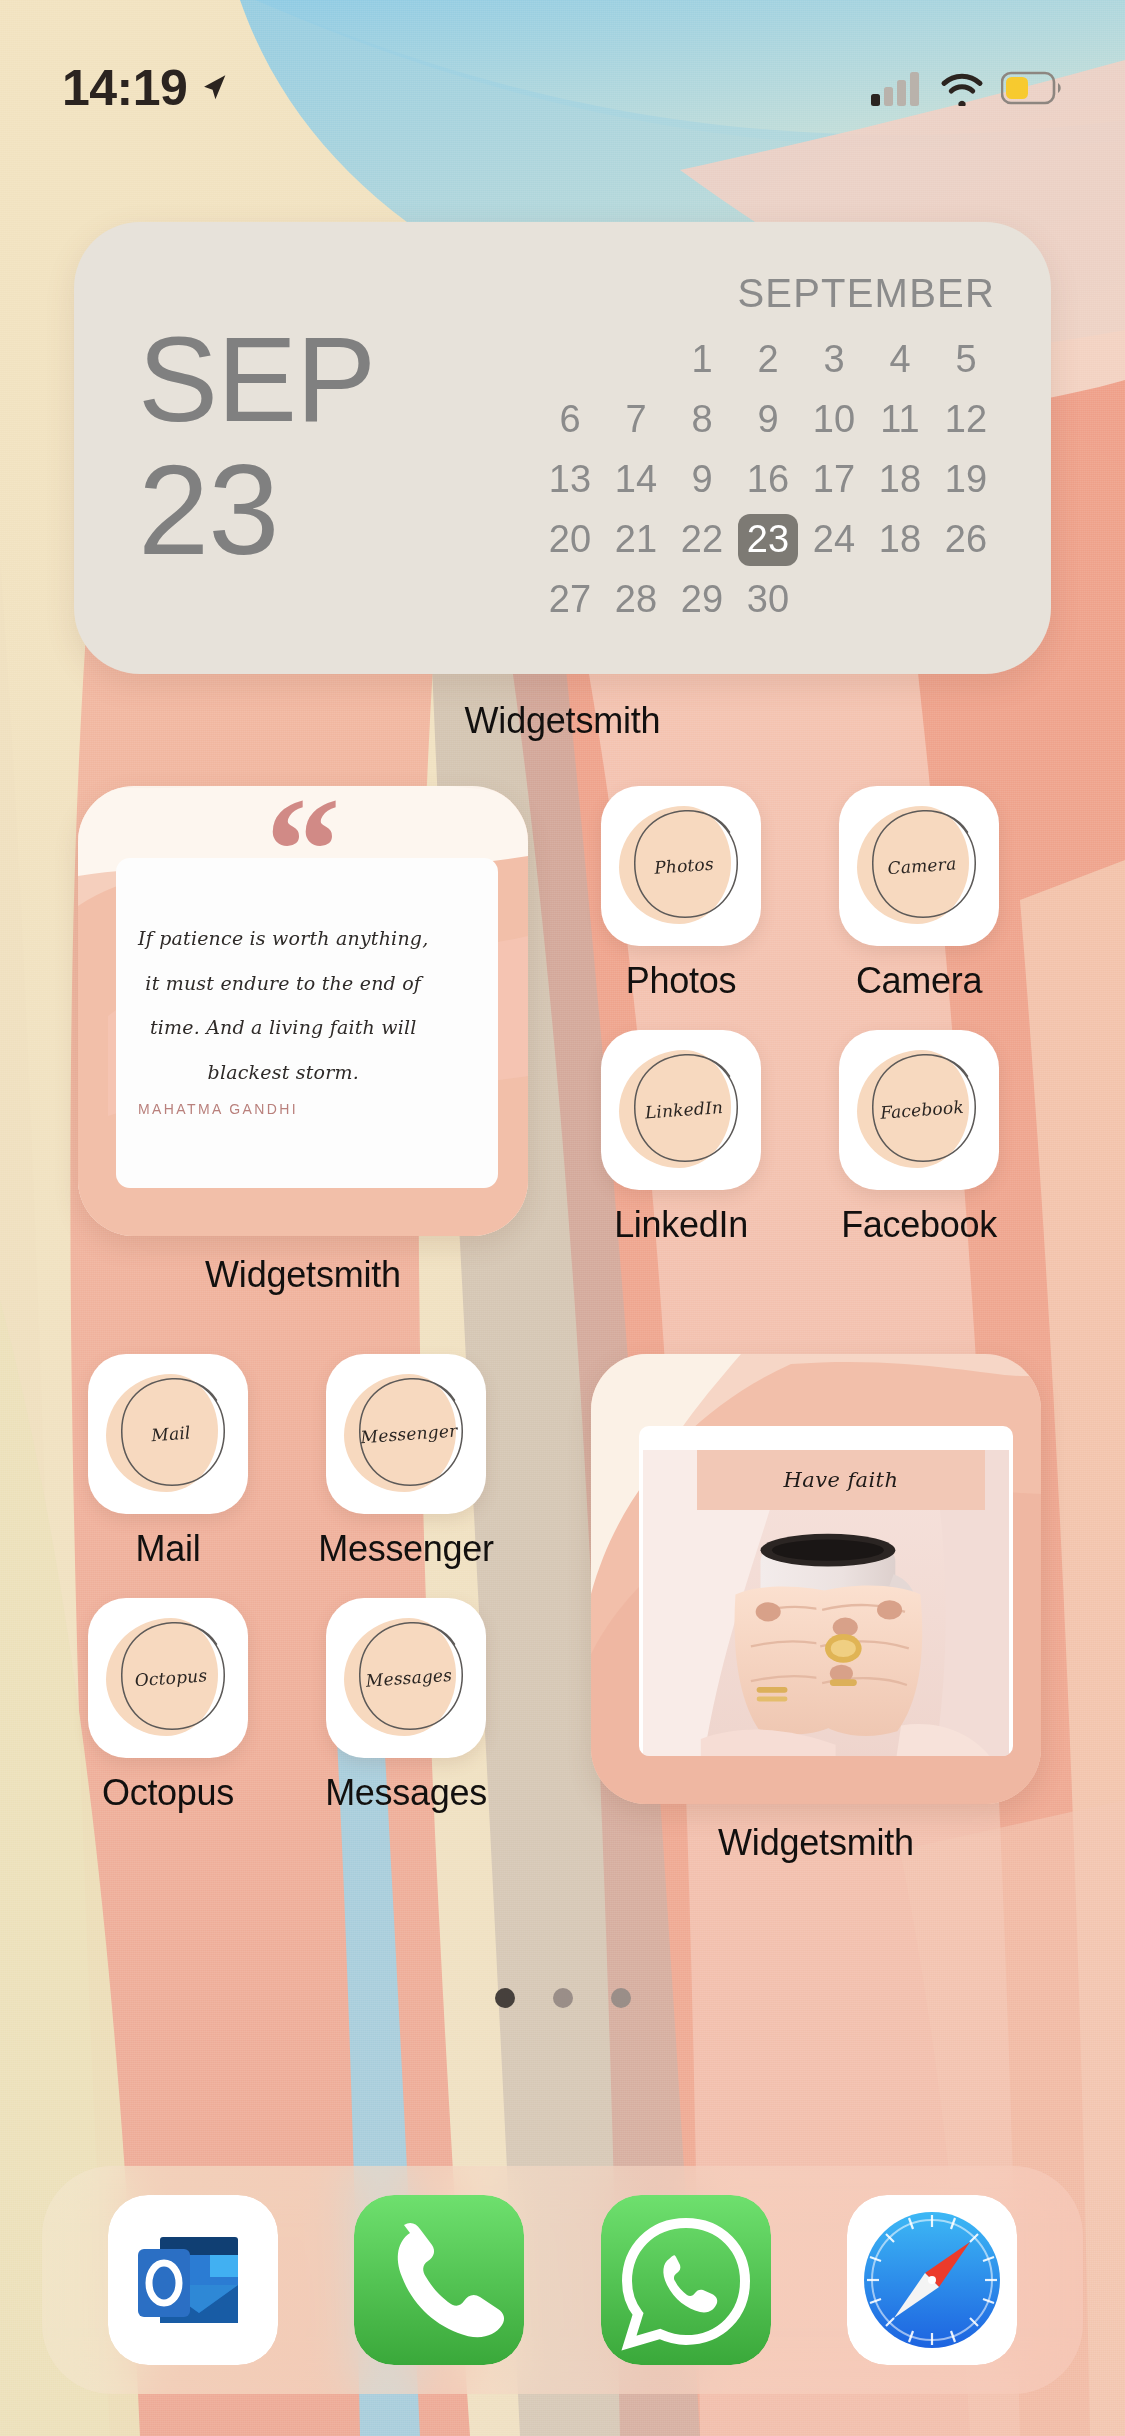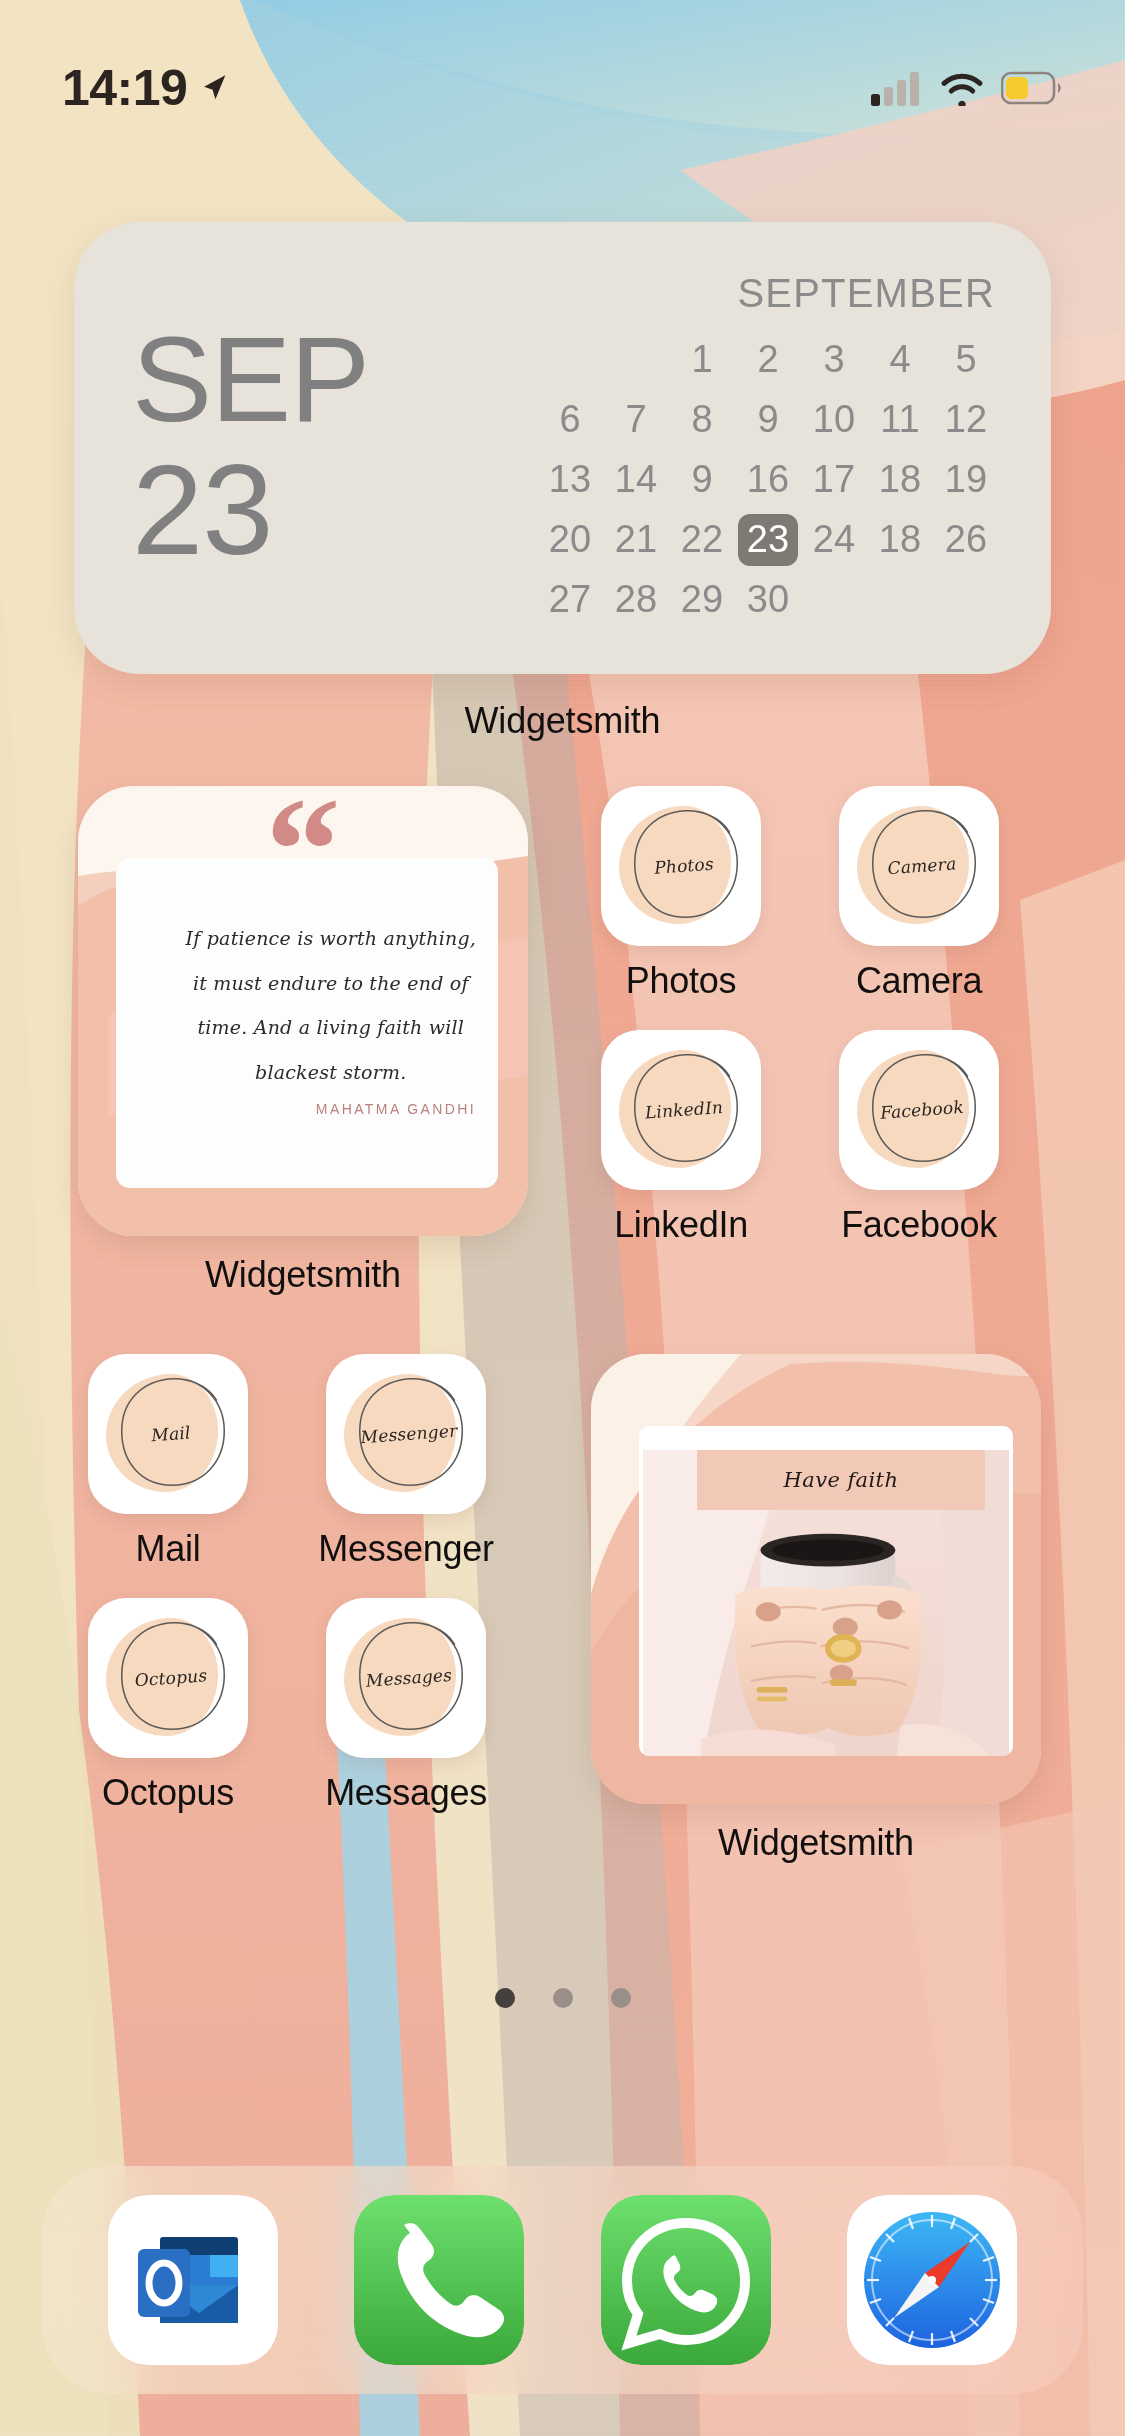--- a/index.html
+++ b/index.html
@@ -35,21 +35,21 @@
   }
   #sb-right { display:flex; align-items:center; gap:16px; }
 
   
   #cal-widget {
     position:absolute; left:74px; top:222px; width:977px; height:452px;
     background:#e7e2da; border-radius:66px; z-index:20;
     box-shadow:0 10px 30px rgba(120,80,60,.13);
     display:flex; align-items:center; padding:0 52px 0 58px; gap:20px;
   }
-  #cal-left { width:300px; flex:0 0 300px; }
+  #cal-left { width:300px; flex:0 0 300px;margin-left:6px; }
   #cal-mon {
     font-size:120px; font-weight:500; color:#808080; line-height:.98;
     letter-spacing:-1px;
   }
   #cal-day {
     font-size:128px; font-weight:500; color:#808080; line-height:1.02;
     letter-spacing:-1px; margin-top:6px;
   }
   #cal-right { flex:1; display:flex; flex-direction:column; align-items:flex-end; }
   #cal-title {
@@ -76,21 +76,21 @@
   
   #quote-widget {
     position:absolute; left:78px; top:786px; width:450px; height:450px;
     border-radius:56px; overflow:hidden; z-index:20;
     box-shadow:0 10px 26px rgba(120,80,60,.14);
   }
   #quote-bg { position:absolute; inset:0; }
   #quote-card {
     position:absolute; left:38px; top:72px; right:30px; bottom:48px;
     background:#fdfdfd; border-radius:14px;
-    display:flex; flex-direction:column; align-items:flex-end; justify-content:flex-start;
+    display:flex; flex-direction:column; align-items:flex-start; justify-content:flex-start;
     padding:58px 22px 12px 22px;
   }
   #quote-mark {
     position:absolute; left:50%; transform:translateX(-50%); top:18px; z-index:3;
     font-size:150px; line-height:.62; color:#d18a86;
     font-family:"Liberation Serif", serif; font-weight:700;
   }
   #quote-text {
     font-family:"DejaVu Serif", serif; font-style:italic;
     font-size:19px; line-height:2.35; color:#2e2a28;

